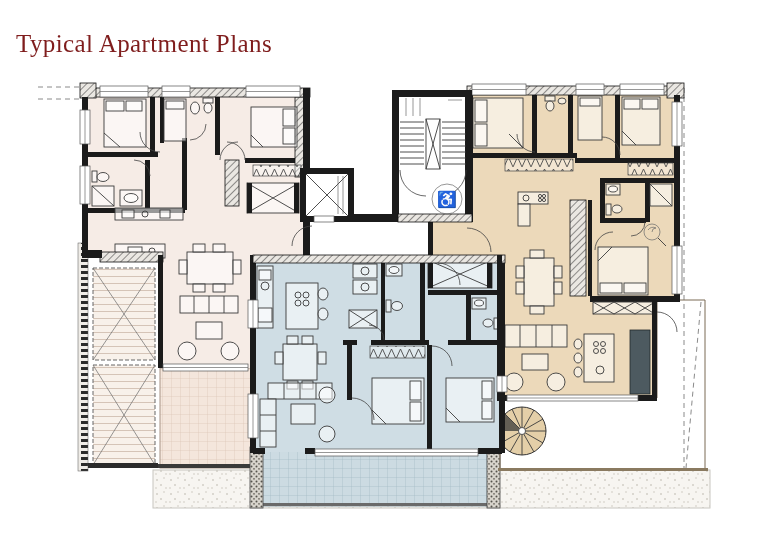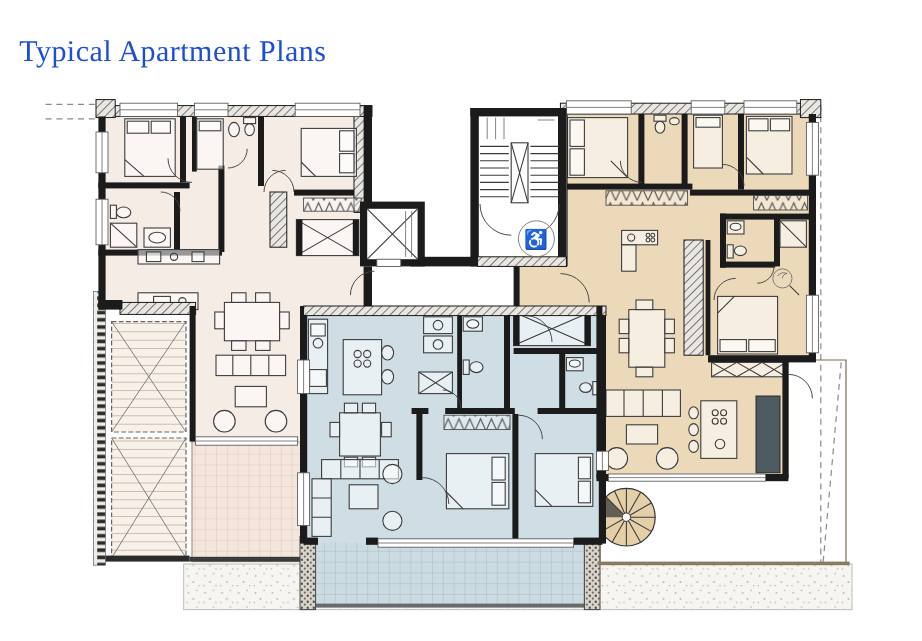--- a/index.html
+++ b/index.html
@@ -16,21 +16,21 @@
   .thin{stroke:#6a6a6a;stroke-width:.7;fill:none;}
   .win{fill:#fff;stroke:#555;stroke-width:.7;}
   .arc{stroke:#444;stroke-width:.8;fill:none;}
   .dash{stroke:#8a8a8a;stroke-width:1;fill:none;stroke-dasharray:5 4;}
   .edge{stroke:#7a6a55;stroke-width:1;fill:none;}
 </style>
 </head>
 <body>
 <div class="page">
 
-<h1 class="title" style="color: #1d4ed8;">Typical Apartment Plans</h1>
+<h1 class="title" style="color: #7f1d1d;">Typical Apartment Plans</h1>
 
 <svg viewBox="0 0 768 534" width="768" height="534">
   <defs>
     <pattern id="hatch" width="5" height="5" patternUnits="userSpaceOnUse" patternTransform="rotate(45)">
       <rect width="5" height="5" fill="#eae7e2"></rect>
       <line x1="0" y1="0" x2="0" y2="5" stroke="#4a4a4a" stroke-width="1.2"></line>
     </pattern>
     <pattern id="gridCream" width="9" height="9" patternUnits="userSpaceOnUse">
       <rect width="9" height="9" fill="#f4e6dc"></rect>
       <path d="M9 0 H0 V9" fill="none" stroke="#d9c2b4" stroke-width=".7"></path>

